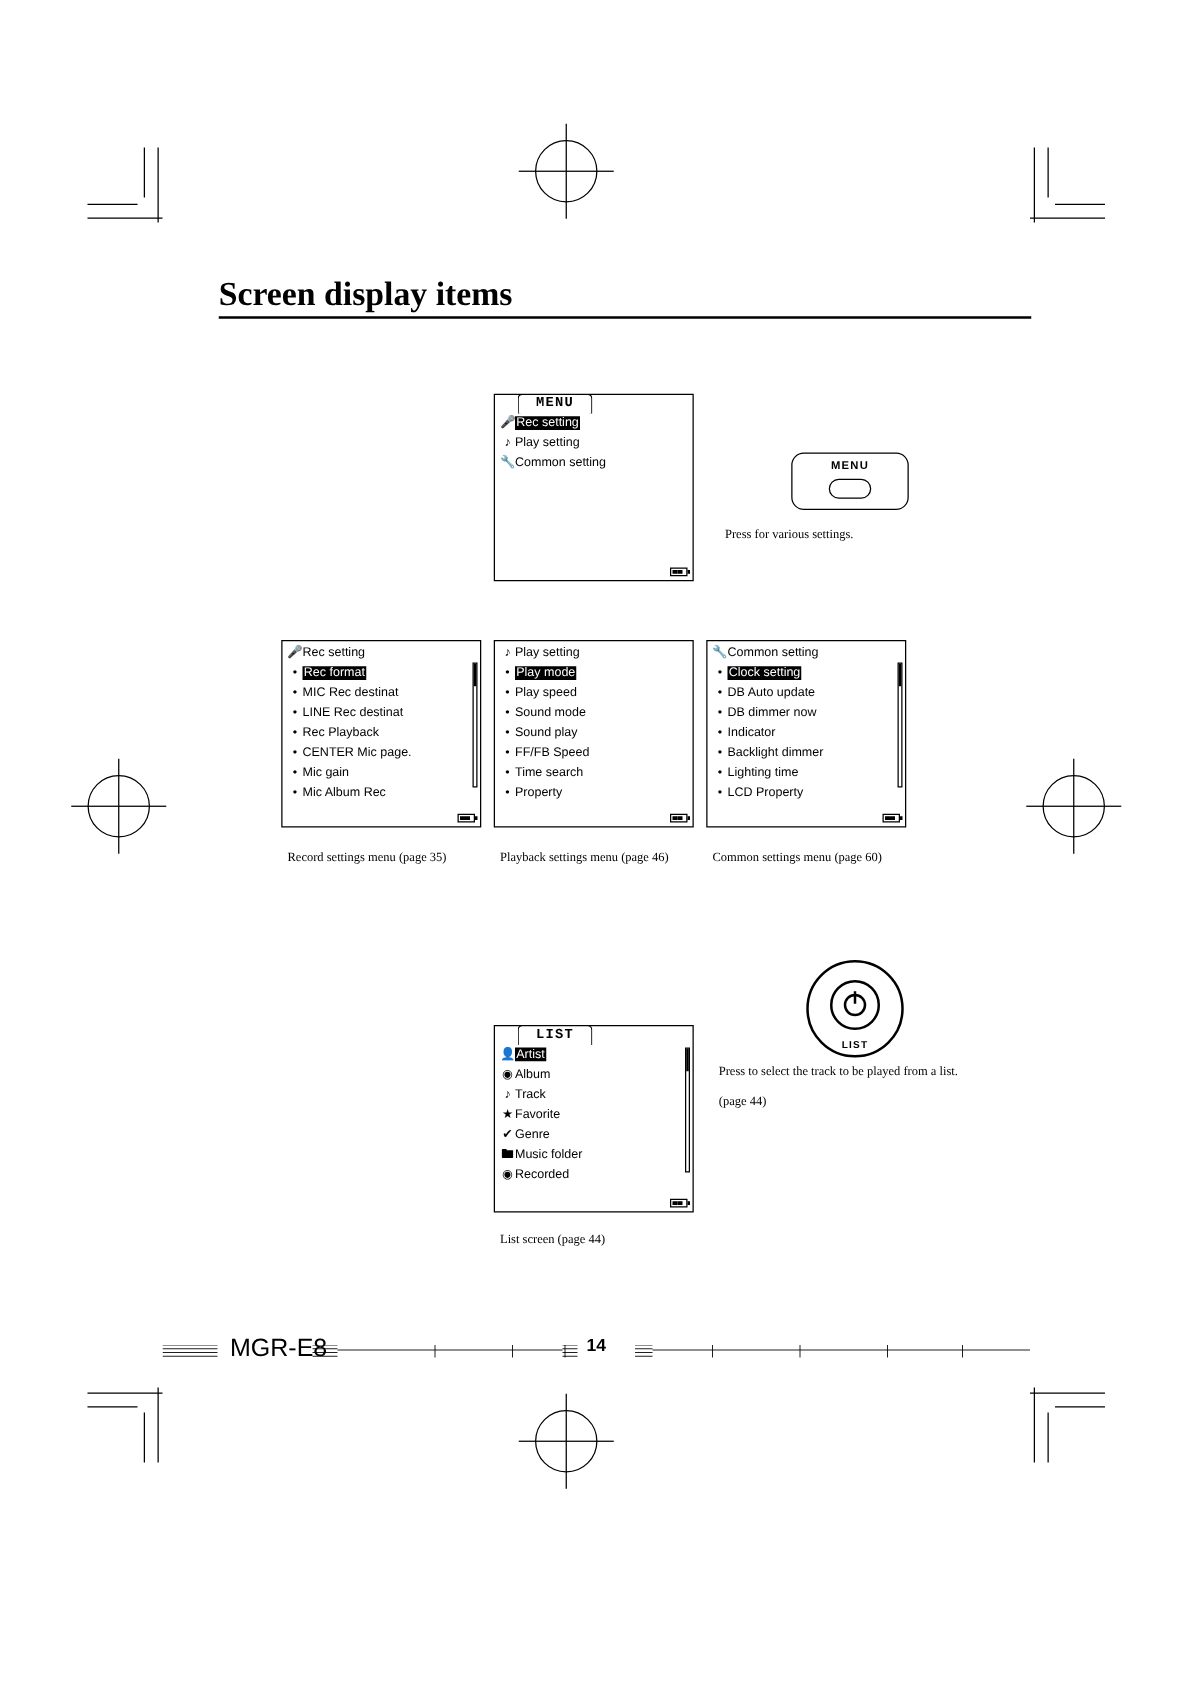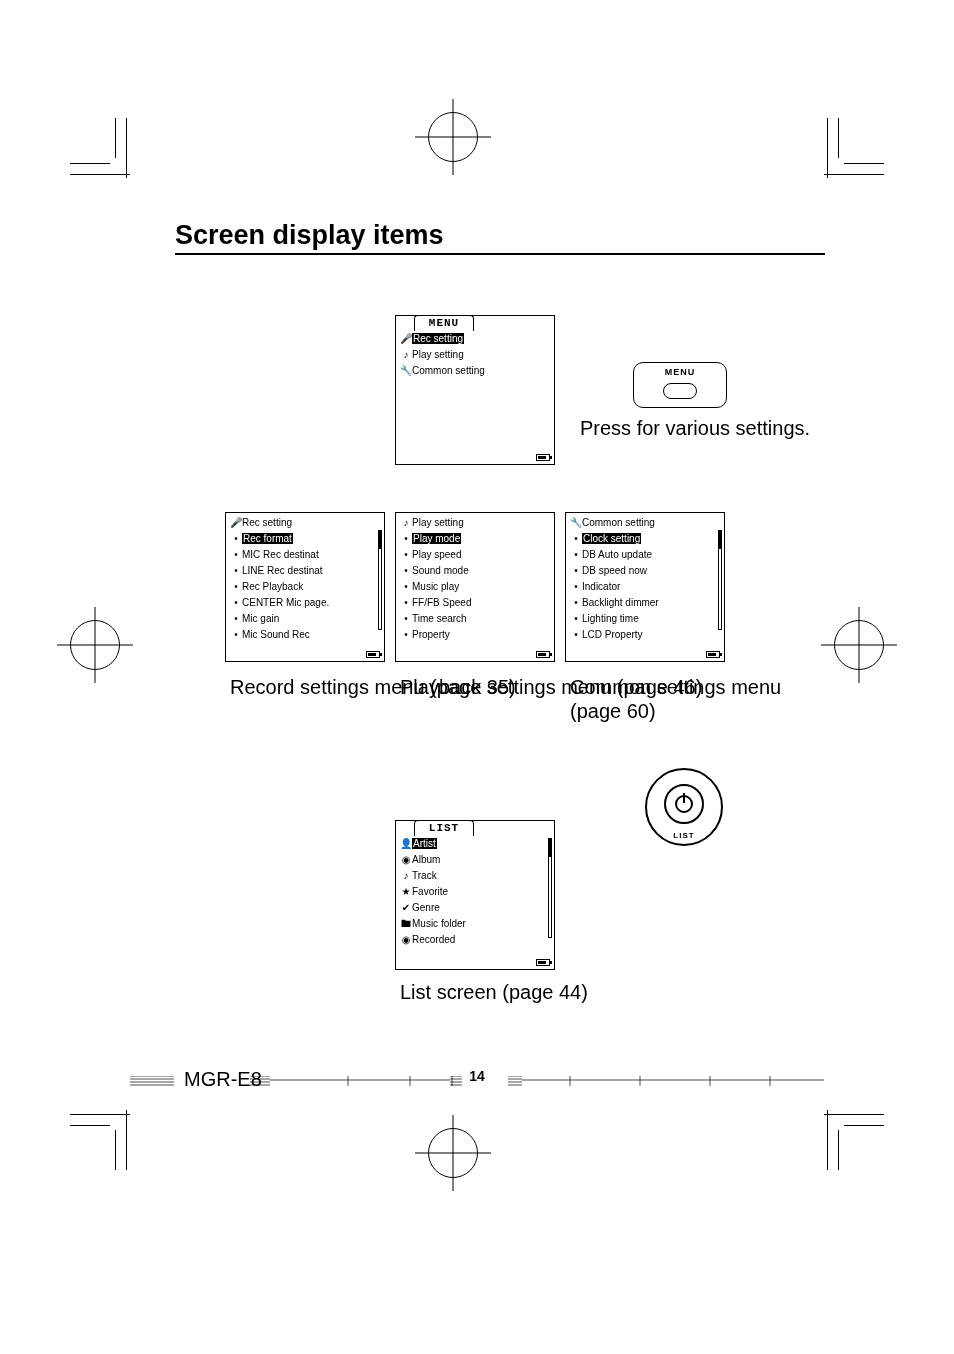--- a/index.html
+++ b/index.html
@@ -7,37 +7,37 @@
   
   .crop{position:absolute;background:#000}
   .crop.h{height:1px}
   .crop.v{width:1px}
   .reg{position:absolute;border:1px solid #000;border-radius:50%}
   .reg::before,.reg::after{content:"";position:absolute;background:#000}
   .reg::before{left:50%;top:-14px;width:1px;height:calc(100% + 28px);transform:translateX(-.5px)}
   .reg::after{top:50%;left:-14px;height:1px;width:calc(100% + 28px);transform:translateY(-.5px)}
 
   .content{position:absolute;left:175px;top:220px;width:650px}
-  h1{font-size:27px;font-weight:700;margin:0 0 2px 0;font-family:Liberation Sans, sans-serif}
+  h1{font-size:27px;font-weight:700;margin:0 0 2px 0;font-family:Liberation Serif, serif}
   .rule{border-top:2px solid #000;margin-bottom:60px}
 
   
   .lcd{position:absolute;width:160px;height:150px;border:1.5px solid #000;background:#fff;box-sizing:border-box}
   .lcd .tab{position:absolute;top:-1px;left:18px;height:15px;width:58px;border:1.5px solid #000;border-bottom:none;border-radius:4px 4px 0 0;background:#fff;font-family:"Courier New",monospace;font-size:11px;text-align:center;line-height:15px;font-weight:600;letter-spacing:1px}
   .lcd .body{position:absolute;top:15px;left:4px;right:4px;bottom:4px;font-family:Liberation Sans, sans-serif;font-size:10px;line-height:16px}
   .row{white-space:nowrap}
   .row.sel span.txt{background:#000;color:#fff;padding:0 1px}
   .ico{display:inline-block;width:12px;text-align:center}
   .batt{position:absolute;right:4px;bottom:3px;font-size:10px;border:1px solid #000;width:14px;height:7px;box-sizing:border-box}
   .batt::before{content:"";position:absolute;right:-3px;top:1px;width:2px;height:3px;background:#000}
   .batt::after{content:"";position:absolute;left:1px;top:1px;background:#000;width:4px;height:3px;box-shadow:4px 0 #000}
   .scroll{position:absolute;right:2px;top:17px;width:4px;height:100px;border:1px solid #000;box-sizing:border-box}
   .scroll::after{content:"";position:absolute;left:0;top:0;width:100%;height:18px;background:#000}
 
-  .cap{position:absolute;font-size:20px;line-height:24px;font-family:Liberation Sans, sans-serif}
+  .cap{position:absolute;font-size:10px;line-height:24px;font-family:Liberation Serif, serif}
 
   
   .hw{position:absolute;width:92px;height:44px;border:1.5px solid #000;border-radius:10px}
   .hw .lbl{position:absolute;top:4px;width:100%;text-align:center;font-size:9px;font-weight:700;letter-spacing:1px}
   .hw .btn{position:absolute;left:50%;transform:translateX(-50%);bottom:8px;width:32px;height:14px;border:1.5px solid #000;border-radius:8px}
   .hw.round{width:74px;height:74px;border-width:2px;border-radius:50%}
   .hw.round .inner{position:absolute;left:50%;top:46%;transform:translate(-50%,-50%);width:36px;height:36px;border:2px solid #000;border-radius:50%}
   .hw.round .pwr{position:absolute;left:50%;top:46%;transform:translate(-50%,-50%);width:14px;height:14px;border:2px solid #000;border-radius:50%}
   .hw.round .pwr::after{content:"";position:absolute;left:50%;top:-4px;width:2px;height:10px;background:#000;transform:translateX(-50%)}
   .hw.round .lbl{top:auto;bottom:4px;font-size:8px}
@@ -121,52 +121,52 @@
     <div class="lcd" style="left:50px;top:292px">
       <div class="body" style="top:2px">
         <div class="row"><span class="ico">🎤</span><span>Rec setting</span></div>
         <div id="rec-body">
             <div class="row sel"><span class="ico">•</span><span class="txt">Rec format</span></div>
             <div class="row"><span class="ico">•</span><span class="txt">MIC Rec destinat</span></div>
             <div class="row"><span class="ico">•</span><span class="txt">LINE Rec destinat</span></div>
             <div class="row"><span class="ico">•</span><span class="txt">Rec Playback</span></div>
             <div class="row"><span class="ico">•</span><span class="txt">CENTER Mic page.</span></div>
             <div class="row"><span class="ico">•</span><span class="txt">Mic gain</span></div>
-            <div class="row"><span class="ico">•</span><span class="txt">Mic Sound Rec</span></div>
+            <div class="row"><span class="ico">•</span><span class="txt">Mic Album Rec</span></div>
           </div>
       </div>
       <div class="scroll"></div>
       <div class="batt"></div>
     </div>
     <div class="cap" style="left:55px;top:455px">Record settings menu (page 35)</div>
 
     <div class="lcd" style="left:220px;top:292px">
       <div class="body" style="top:2px">
         <div class="row"><span class="ico">♪</span><span>Play setting</span></div>
         <div id="play-body">
             <div class="row sel"><span class="ico">•</span><span class="txt">Play mode</span></div>
             <div class="row"><span class="ico">•</span><span class="txt">Play speed</span></div>
             <div class="row"><span class="ico">•</span><span class="txt">Sound mode</span></div>
-            <div class="row"><span class="ico">•</span><span class="txt">Music play</span></div>
+            <div class="row"><span class="ico">•</span><span class="txt">Sound play</span></div>
             <div class="row"><span class="ico">•</span><span class="txt">FF/FB Speed</span></div>
             <div class="row"><span class="ico">•</span><span class="txt">Time search</span></div>
             <div class="row"><span class="ico">•</span><span class="txt">Property</span></div>
           </div>
       </div>
       <div class="batt"></div>
     </div>
     <div class="cap" style="left:225px;top:455px">Playback settings menu (page 46)</div>
 
     <div class="lcd" style="left:390px;top:292px">
       <div class="body" style="top:2px">
         <div class="row"><span class="ico">🔧</span><span>Common setting</span></div>
         <div id="common-body">
             <div class="row sel"><span class="ico">•</span><span class="txt">Clock setting</span></div>
             <div class="row"><span class="ico">•</span><span class="txt">DB Auto update</span></div>
-            <div class="row"><span class="ico">•</span><span class="txt">DB speed now</span></div>
+            <div class="row"><span class="ico">•</span><span class="txt">DB dimmer now</span></div>
             <div class="row"><span class="ico">•</span><span class="txt">Indicator</span></div>
             <div class="row"><span class="ico">•</span><span class="txt">Backlight dimmer</span></div>
             <div class="row"><span class="ico">•</span><span class="txt">Lighting time</span></div>
             <div class="row"><span class="ico">•</span><span class="txt">LCD Property</span></div>
           </div>
       </div>
       <div class="scroll"></div>
       <div class="batt"></div>
     </div>
     <div class="cap" style="left:395px;top:455px">Common settings menu (page 60)</div>
@@ -185,20 +185,21 @@
       <div class="scroll"></div>
       <div class="batt"></div>
     </div>
     <div class="cap" style="left:225px;top:760px">List screen  (page 44)</div>
 
     <div class="hw round" style="left:470px;top:548px">
       <div class="inner"></div>
       <div class="pwr"></div>
       <div class="lbl">LIST</div>
     </div>
+    <div class="cap" style="left:400px;top:626px;width:200px">Press to select the track to be played from a list. (page 44)</div>
 
   </div>
 
   <div class="footer">
     <span class="mdl">MGR-E8</span>
     <span class="pg">14</span>
     <svg>
       <g>
 
         <line x1="0" y1="0" x2="44" y2="0"></line>

